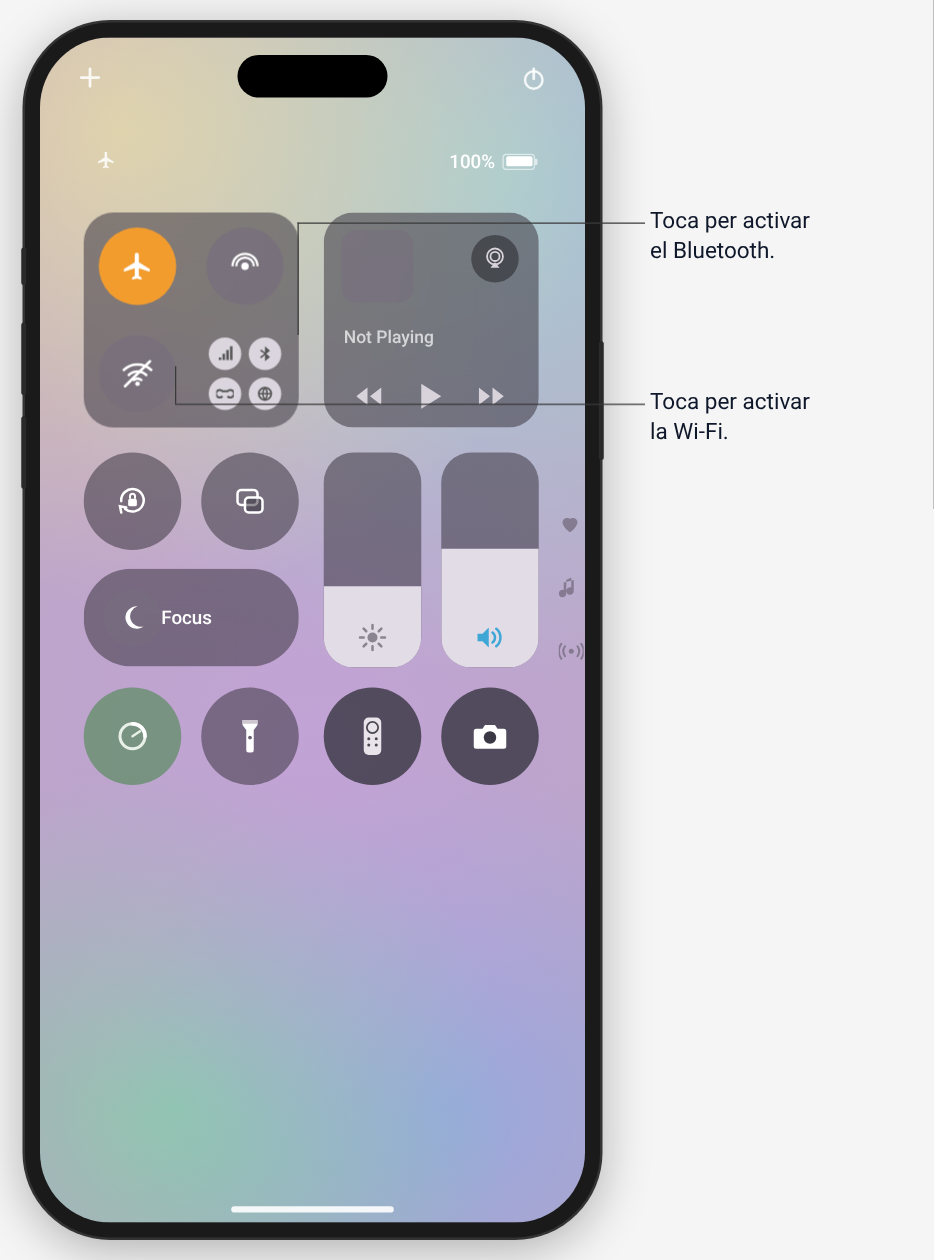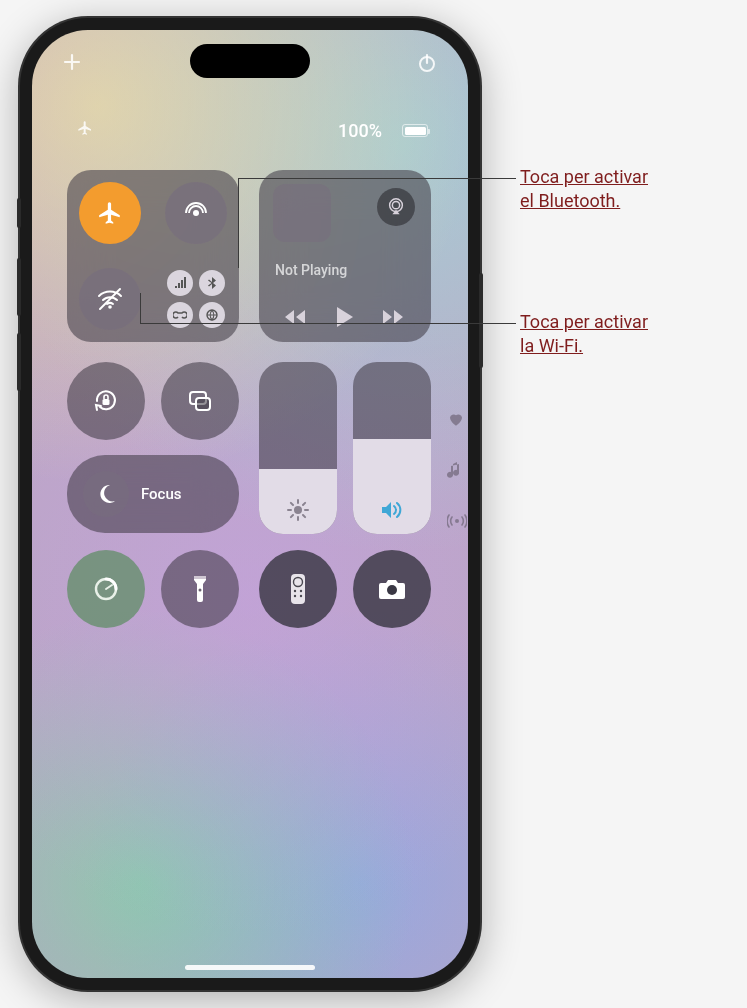--- a/index.html
+++ b/index.html
@@ -77,23 +77,23 @@
     color: rgba(255,255,255,0.85);
   }
   .cc-header svg { display:block; }
 
   .status-row {
     position: absolute;
     top: 90px;
     right: 40px;
     display: flex;
     align-items: center;
-    gap: 20px;
+    gap: 6px;
     color: #fff;
-    font-size: 18px;
+    font-size: 15px;
     font-weight: 500;
   }
   .status-plane {
     position: absolute;
     top: 90px; left: 45px;
     color: rgba(255,255,255,0.85);
   }
   .battery-shell {
     width: 26px; height: 13px;
     border: 1px solid rgba(255,255,255,0.6);
@@ -195,21 +195,21 @@
   .round-dark  { background: rgba(45,45,55,0.75); }
 
   .btn-lock   { left:0;   top:192px; }
   .btn-mirror { left:94px; top:192px; }
 
   .panel-focus {
     left:0; top:285px;
     width:172px; height:78px;
     border-radius: 38px;
     display:flex; align-items:center;
-    padding-left:16px; gap:12px;
+    padding-left:16px; 
     color:#fff; font-size:15px; font-weight:500;
   }
   .focus-moon {
     width:46px; height:46px;
     border-radius:50%;
     background: rgba(120,110,125,0.55);
     display:flex; align-items:center; justify-content:center;
   }
 
   .slider {
@@ -240,24 +240,23 @@
     position:absolute;
     left:380px; top:240px;
     display:flex; flex-direction:column;
     gap:34px;
     color: rgba(120,110,130,0.8);
   }
 
   
   .callout {
     position:absolute;
-    color:#7f1d1d;
+    color:#0f172a;
     font-size:18px;
     line-height:1.35;
-    text-decoration:underline;
   }
   .callout-line {
     position:absolute;
     border-top:1px solid #3a3a3a;
   }
   .callout-line-v {
     position:absolute;
     border-left:1px solid #3a3a3a;
   }
 

